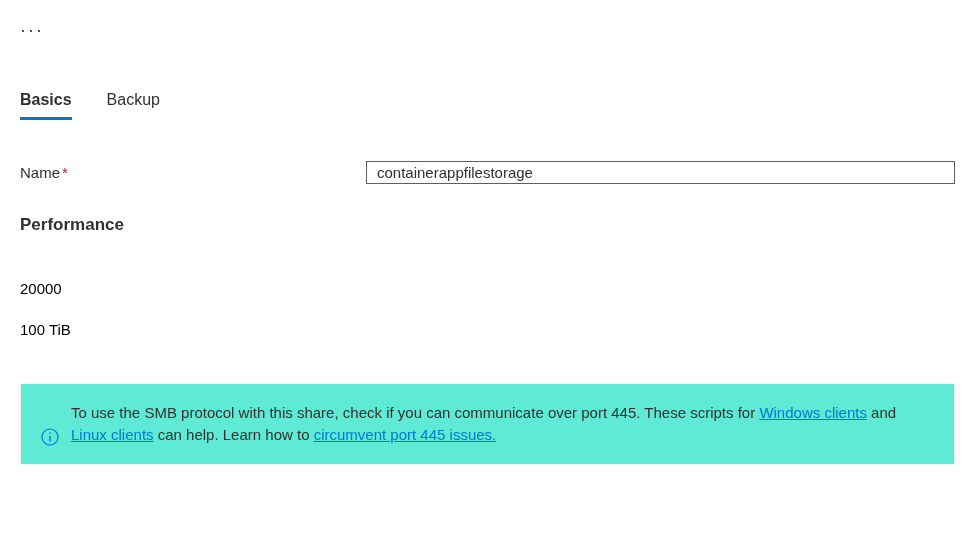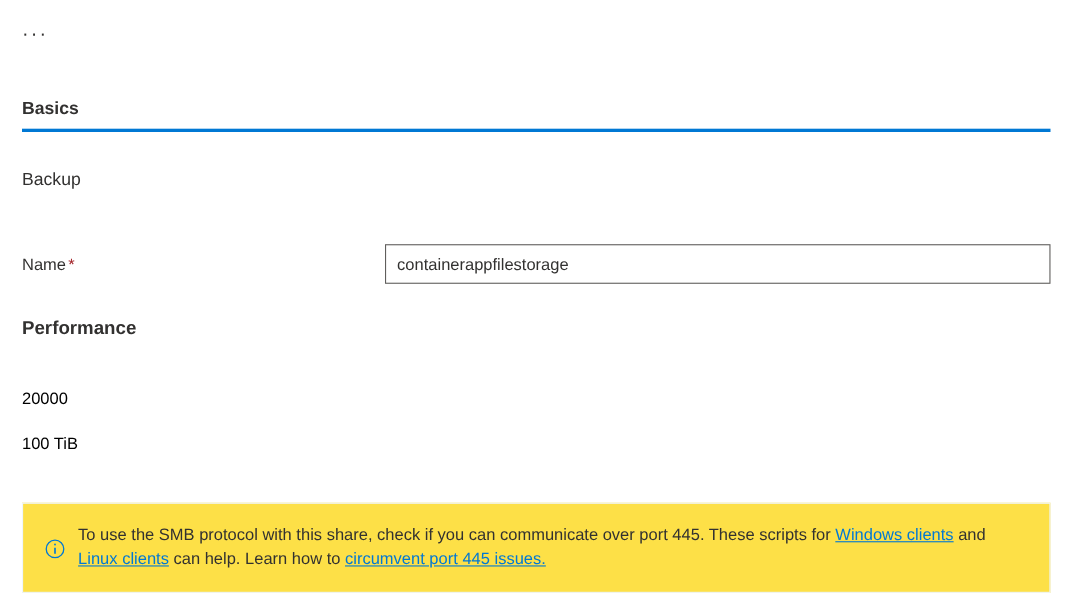--- a/index.html
+++ b/index.html
@@ -33,50 +33,50 @@
       color: #323130;
       font-size: 18px;
       letter-spacing: 2px;
       cursor: pointer;
     }
     .tabs {
       display: flex;
       gap: 35px;
       border-bottom: 1px solid transparent;
       margin-bottom: 40px;
-      flex-direction: column;
     }
     .tab {
       font-size: 16px;
       padding-bottom: 8px;
       cursor: pointer;
       color: #323130;
     }
     .tab.active {
       font-weight: 600;
       border-bottom: 3px solid #0078d4;
     }
     .form-row {
       display: flex;
       align-items: center;
       margin-bottom: 24px;
+      gap: 16px;
     }
     .form-label {
       width: 330px;
       font-size: 15px;
       color: #323130;
     }
     .required {
       color: #a4262c;
       margin-left: 2px;
     }
     .form-input {
       flex: 1;
       max-width: 605px;
-      height: 36px;
+      height: 23px;
       padding: 4px 10px;
       border: 1px solid #605e5c;
       font-size: 15px;
       font-family: inherit;
       color: #323130;
     }
     .section-heading {
       font-size: 17px;
       font-weight: 700;
       color: #323130;
@@ -96,23 +96,23 @@
     .info-icon svg {
       width: 15px;
       height: 15px;
     }
     .form-value {
       font-size: 15px;
       color: #000000;
     }
     .info-banner {
       display: flex;
-      align-items: center;
+      align-items: flex-end;
       gap: 12px;
-      background: #fde047;
+      background: #5eead4;
       border: 1px solid #eff6fc;
       padding: 18px 20px;
       margin-top: 45px;
       max-width: 938px;
     }
     .info-banner-icon {
       flex-shrink: 0;
       width: 18px;
       height: 18px;
       margin-top: 2px;

